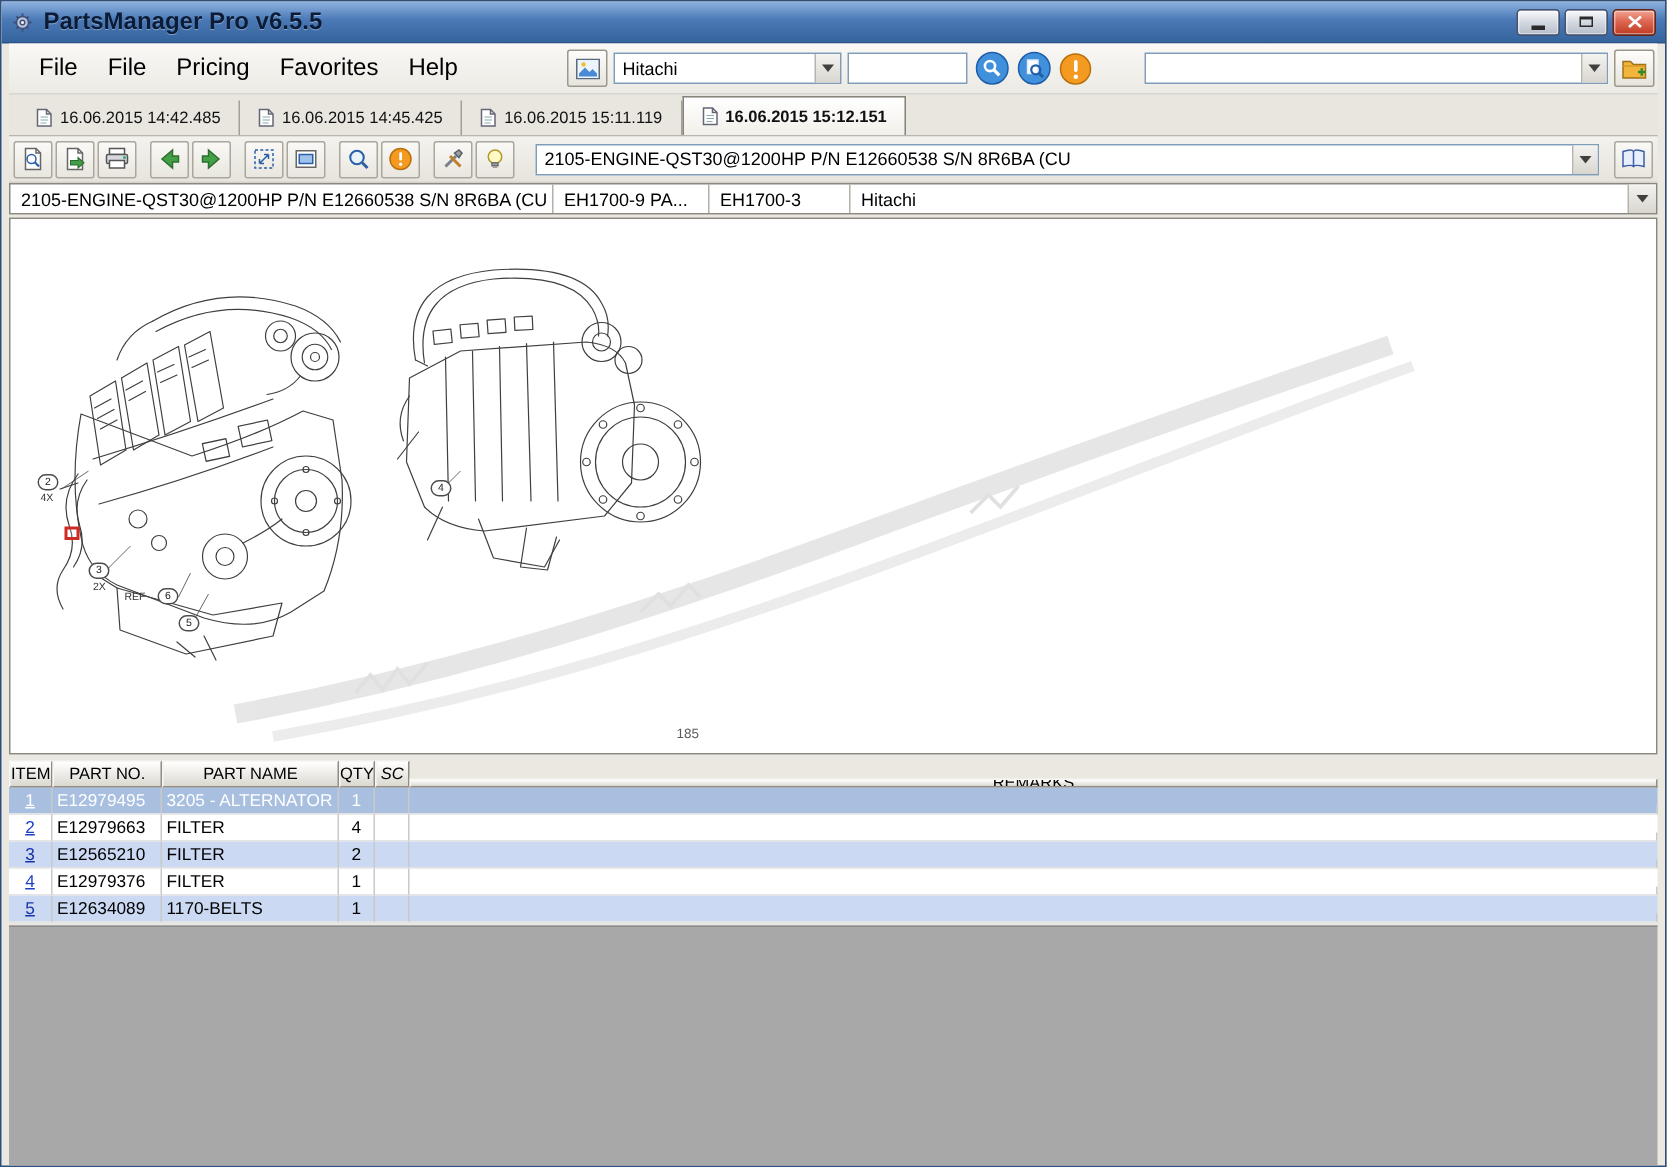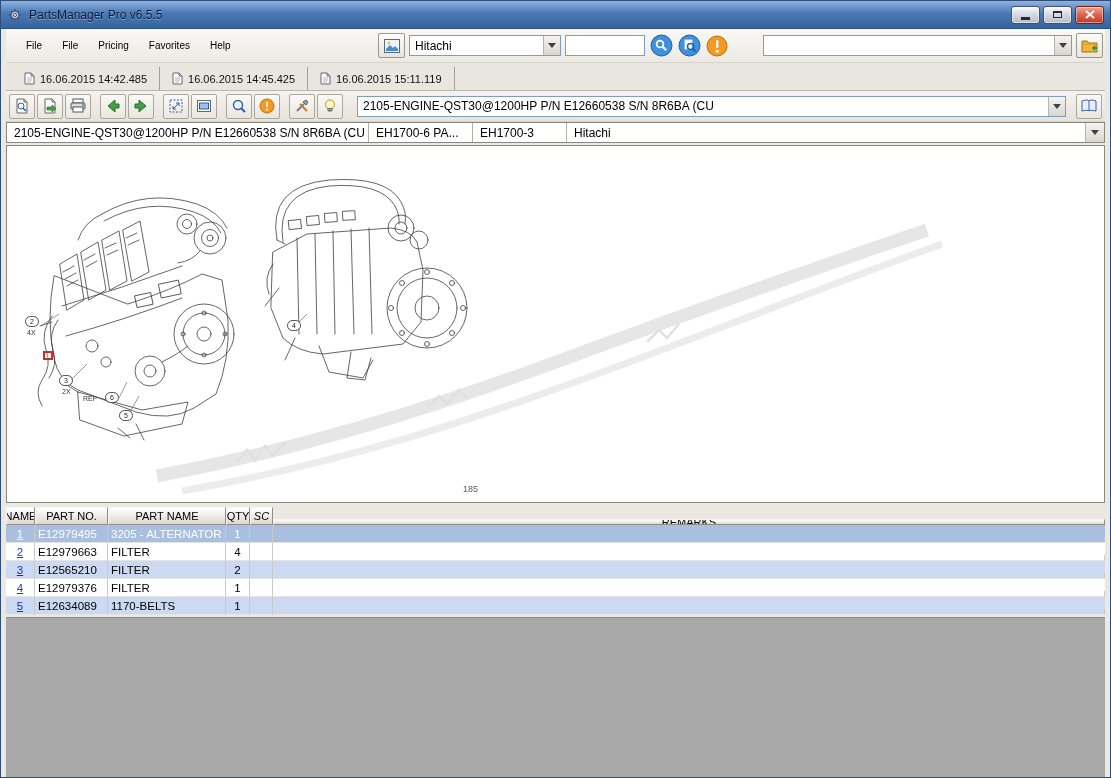--- a/index.html
+++ b/index.html
@@ -10,38 +10,38 @@
     font-family:"Liberation Sans", sans-serif;color:#000;
     overflow:hidden;
   }
   
   .titlebar{
     height:28px;display:flex;align-items:center;padding:0 6px;
     background:linear-gradient(180deg,#8fb3e0 0%,#4a79b6 45%,#35639c 100%);
     border-bottom:1px solid #2c5188;
   }
   .app-icon{display:flex;margin-right:6px;}
-  .title-text{font-size:12px;font-weight:normal;color:#0a1c38;text-shadow:0 1px 0 rgba(255,255,255,.35);}
+  .title-text{font-size:16px;font-weight:bold;color:#0a1c38;text-shadow:0 1px 0 rgba(255,255,255,.35);}
   .win-btns{margin-left:auto;display:flex;gap:3px;}
   .win-btn{
     width:29px;height:18px;border:1px solid #44536b;border-radius:3px;
     background:linear-gradient(#fbfbfc,#d6dae2 45%,#b7bec9);
     display:flex;align-items:center;justify-content:center;cursor:default;
     box-shadow:inset 0 0 0 1px rgba(255,255,255,.45);
   }
   .win-btn.close{background:linear-gradient(#f2a493,#dd6752 45%,#c03a22);border-color:#6e2415;}
   .glyph-min{width:9px;height:3px;background:#2a2a2a;margin-top:8px;}
   .glyph-max{width:9px;height:7px;border:1px solid #2a2a2a;border-top-width:2px;}
   
   .client{height:749px;padding:0 5px;display:flex;flex-direction:column;}
   
   .menurow{position:relative;height:34px;display:flex;align-items:center;
     background:linear-gradient(#f9f8f5,#eceae4);border-bottom:1px solid #d8d5cd;}
   .menubar{display:flex;padding-left:10px;}
-  .menu-item{font-size:10px;padding:4px 10px;cursor:default;}
+  .menu-item{font-size:16px;padding:4px 10px;cursor:default;}
   .top-controls{position:absolute;left:372px;right:2px;top:4px;display:flex;align-items:center;gap:4px;}
   .tbtn{height:25px;min-width:27px;display:flex;align-items:center;justify-content:center;
     background:linear-gradient(#fdfdfb,#e7e4dc);border:1px solid #9a978d;border-radius:2px;padding:0 3px;}
   .combo{display:flex;align-items:center;height:21px;background:#fff;border:1px solid #7f9db9;}
   .combo-text{flex:1;font-size:12px;padding:0 5px;white-space:nowrap;overflow:hidden;}
   .combo-btn{width:17px;height:19px;display:flex;align-items:center;justify-content:center;
     background:linear-gradient(#f4f3f0,#d9d6cf);border-left:1px solid #b7b4ac;}
   .arr{width:0;height:0;border-left:4px solid transparent;border-right:4px solid transparent;border-top:5px solid #404040;}
   .w150{width:152px;}
   .txt{width:80px;height:21px;border:1px solid #7f9db9;font-size:12px;padding:0 4px;font-family:"Liberation Sans",sans-serif;}
@@ -214,20 +214,28 @@
         <span class="tab-label">16.06.2015 14:45.425</span>
       </div>
       <div class="tab">
         <svg width="11" height="13">
             <path d="M1 1 h6 l3 3 v8 H1 z" fill="#fff" stroke="#667"></path>
             <path d="M7 1 v3 h3" fill="none" stroke="#667"></path>
             <path d="M3 6 h5 M3 8 h5 M3 10 h4" stroke="#8aa" stroke-width="0.8"></path>
           </svg>
         <span class="tab-label">16.06.2015 15:11.119</span>
       </div>
+      <div class="tab active">
+        <svg width="11" height="13">
+            <path d="M1 1 h6 l3 3 v8 H1 z" fill="#fff" stroke="#667"></path>
+            <path d="M7 1 v3 h3" fill="none" stroke="#667"></path>
+            <path d="M3 6 h5 M3 8 h5 M3 10 h4" stroke="#8aa" stroke-width="0.8"></path>
+          </svg>
+        <span class="tab-label">16.06.2015 15:12.151</span>
+      </div>
     </div>
 
     <div class="toolbar2">
       <div class="tb-icon">
         <svg width="16" height="16">
             <path d="M3 1 h7 l3 3 v11 H3 z" fill="#fff" stroke="#666"></path>
             <path d="M10 1 v3 h3" fill="none" stroke="#666"></path>
             <circle cx="7" cy="8" r="3" fill="none" stroke="#2b5fa8"></circle>
             <line x1="9.2" y1="10.2" x2="12" y2="13" stroke="#2b5fa8" stroke-width="1.5"></line>
           </svg>
@@ -305,21 +313,21 @@
       <div class="tb-icon">
         <svg width="18" height="16">
             <path d="M2 3 q6 -2 7 0 q1 -2 7 0 v10 q-6 -1.5 -7 0 q-1 -1.5 -7 0 z" fill="#e8eefc" stroke="#3a5fa8"></path>
             <line x1="9" y1="3" x2="9" y2="13" stroke="#3a5fa8"></line>
           </svg>
       </div>
     </div>
 
     <div class="pathbar">
       <div class="path-seg ps0">2105-ENGINE-QST30@1200HP P/N E12660538 S/N 8R6BA (CU</div>
-      <div class="path-seg ps1">EH1700-6  PA...</div>
+      <div class="path-seg ps1">EH1700-9  PA...</div>
       <div class="path-seg ps2">EH1700-3</div>
       <div class="path-seg grow">Hitachi</div>
       <div class="path-arrow">
           <i class="arr"></i>
         </div>
     </div>
 
     <div class="drawing">
       <svg class="engines" width="1089" height="356" viewBox="0 0 1089 356">
 
@@ -407,26 +415,26 @@
       </svg>
       <span class="callout" style="left:18px;top:170px">2</span>
       <span class="co-note" style="left:20px;top:183px">4X</span>
       <span class="red-marker" style="left:36px;top:205px"></span>
       <span class="callout" style="left:52px;top:229px">3</span>
       <span class="co-note" style="left:55px;top:242px">2X</span>
       <span class="co-note" style="left:76px;top:249px">REF</span>
       <span class="callout" style="left:98px;top:246px">6</span>
       <span class="callout" style="left:112px;top:264px">5</span>
       <span class="callout" style="left:280px;top:174px">4</span>
-      <span class="page-num" style="left:456px;top:338px">185</span>
+      <span class="page-num" style="left:444px;top:338px">185</span>
     </div>
 
     <div class="parts">
       <div class="thead">
-        <div class="th c-item">NAME</div>
+        <div class="th c-item">ITEM</div>
         <div class="th c-pno">PART NO.</div>
         <div class="th c-pname">PART NAME</div>
         <div class="th c-qty">QTY</div>
         <div class="th c-sc">SC</div>
         <div class="th c-rem">REMARKS</div>
       </div>
 
       <div class="trow sel">
         <div class="td c-item">
             <span class="link">1</span>

